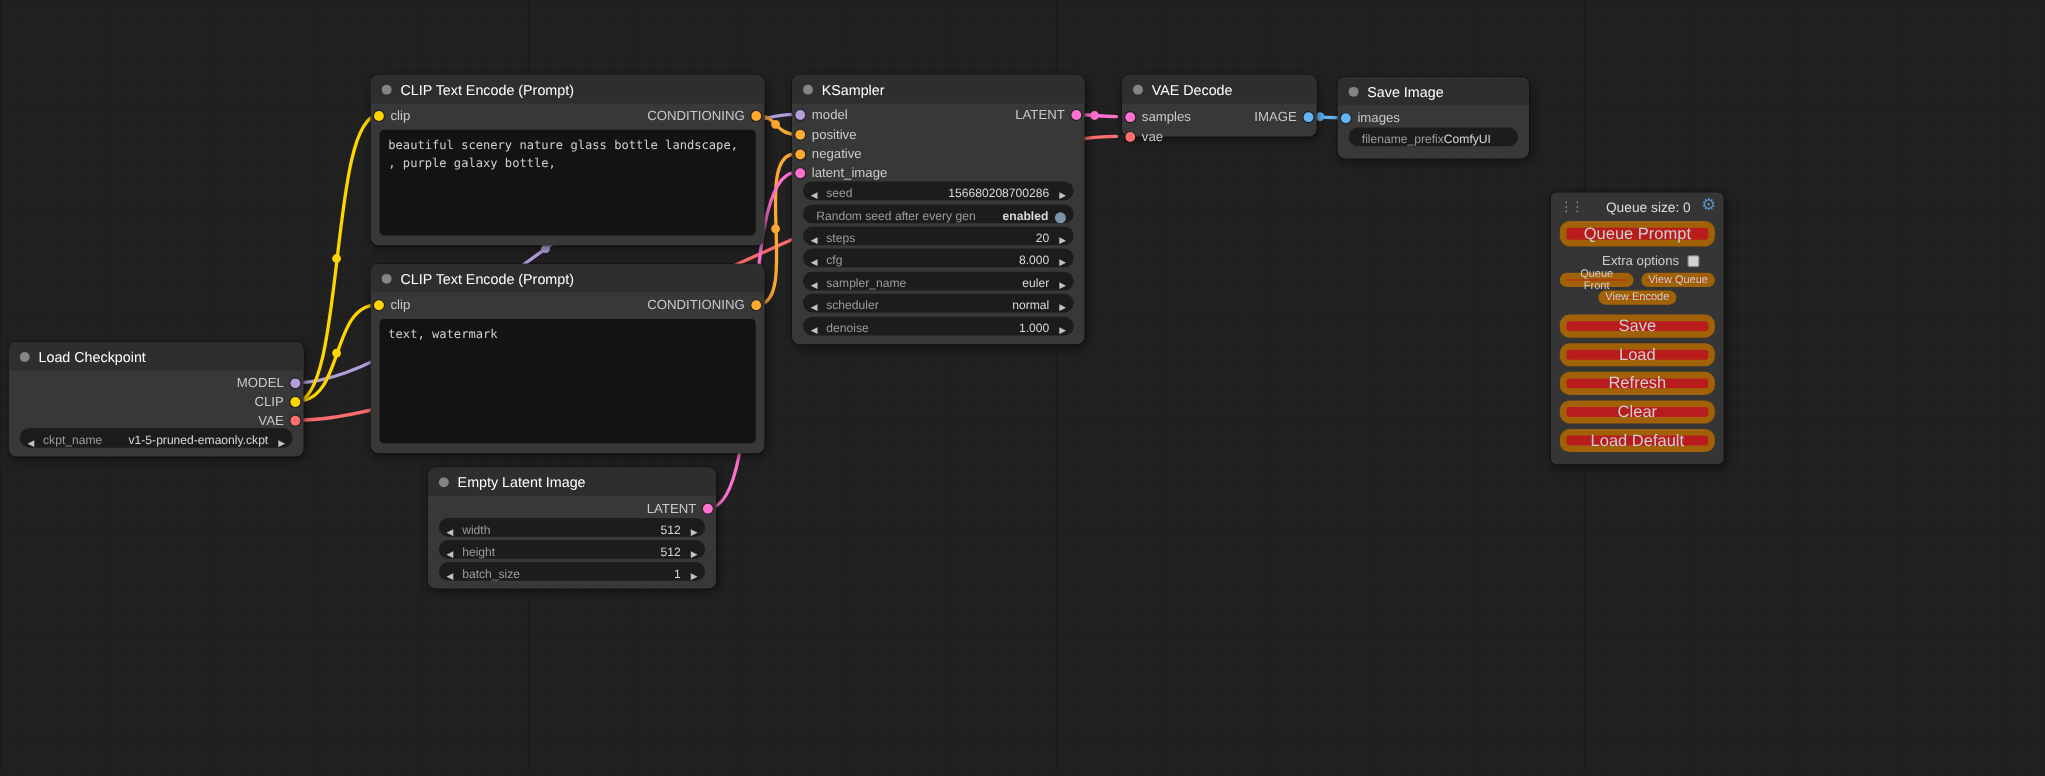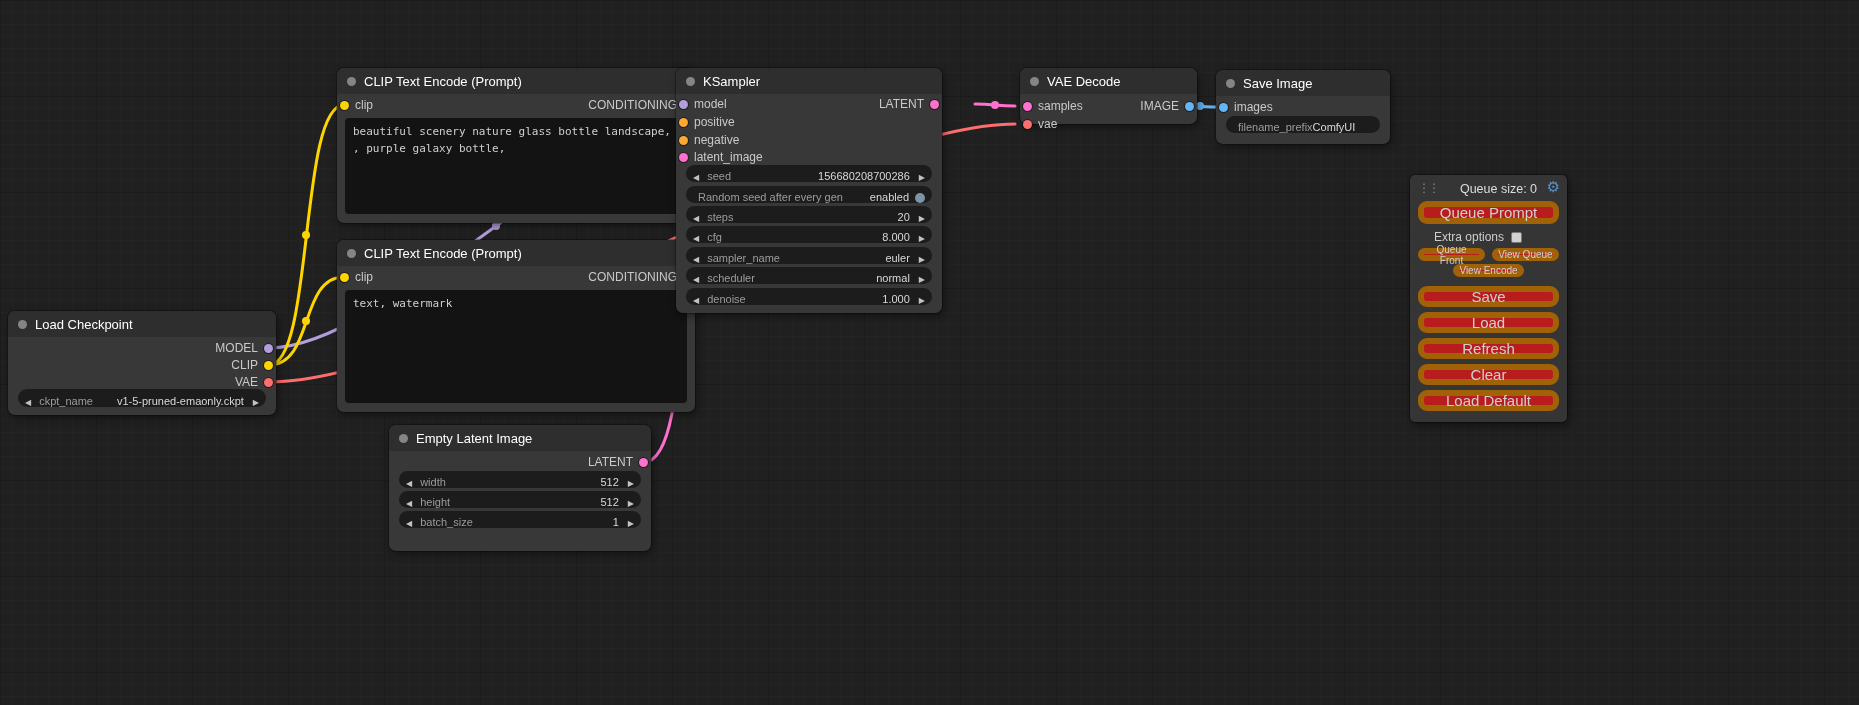--- a/index.html
+++ b/index.html
@@ -38,21 +38,21 @@
   .menu{position:absolute;left:1410px;top:175px;width:157px;height:247px;background:#353535;
     border-radius:5px;z-index:3;box-shadow:2px 3px 10px rgba(0,0,0,.5), 0 0 0 1px rgba(0,0,0,.3);}
   .drag-handle{position:absolute;left:8px;top:6px;color:#8a8a8a;font-size:12px;letter-spacing:-2px;cursor:grab;}
   .queue-size{position:absolute;left:0;right:0;top:7px;text-align:center;color:#dcdcdc;font-size:12.5px;padding-left:20px;}
   .gear{position:absolute;right:7px;top:4px;font-size:15px;line-height:1;cursor:pointer;}
   .btn{position:absolute;background:#b91c1c;border:6px solid #a16207;border-radius:9px;color:#d0d0d0;
     display:flex;align-items:center;justify-content:center;font-family:"Liberation Sans",sans-serif;cursor:pointer;}
   .btn.big{font-size:15px;}
   .btn.small{font-size:10px;border-radius:7px;}
   .extra{position:absolute;top:55px;left:0;right:0;display:flex;align-items:center;
-    gap:7px;color:#cccccc;font-size:12px;padding-left:24px;}
+    justify-content:center;gap:7px;color:#cccccc;font-size:12px;padding-left:24px;}
   .checkbox{width:11px;height:11px;background:#d2d2d2;border:1px solid #7a7a7a;border-radius:2px;cursor:pointer;}
 </style>
 </head>
 <body>
 
 <div class="canvas">
 
   <svg class="wires" width="1859" height="705">
     <path class="wire" d="M269,348 C389,348 603,104 723,104" stroke="#b39ddb"></path>
     <path class="wire" d="M269,365 C314,365 299,105 344,105" stroke="#ffd500"></path>
@@ -124,21 +124,21 @@
       <span class="sdot" style="background: rgb(255, 213, 0);"></span>
       <span class="slabel">clip</span>
     </div>
     <div class="slot out" style="top:29px">
       <span class="slabel">CONDITIONING</span>
       <span class="sdot" style="background: rgb(255, 169, 49);"></span>
     </div>
     <textarea class="textbox" style="left: 8px; top: 50px; width: 342px; height: 113px;" spellcheck="false">text, watermark</textarea>
   </div>
 
-  <div class="node" style="left:389px;top:425px;width:262px;height:126px;">
+  <div class="node" style="left:389px;top:425px;width:262px;height:110px;">
     <div class="titlebar">
       <span class="tdot"></span>
       <span class="ttext">Empty Latent Image</span>
     </div>
     <div class="slot out" style="top:29px">
       <span class="slabel">LATENT</span>
       <span class="sdot" style="background: rgb(255, 112, 207);"></span>
     </div>
     <div class="widget" style="left:10px;right:10px;top:46px;">
       <span class="warr">◀</span>
@@ -153,21 +153,21 @@
       <span class="warr">▶</span>
     </div>
     <div class="widget" style="left:10px;right:10px;top:86px;">
       <span class="warr">◀</span>
       <span class="wlabel">batch_size</span>
       <span class="wvalue">1</span>
       <span class="warr">▶</span>
     </div>
   </div>
 
-  <div class="node" style="left:676px;top:68px;width:266px;height:245px;">
+  <div class="node" style="left:720px;top:68px;width:266px;height:245px;">
     <div class="titlebar">
       <span class="tdot"></span>
       <span class="ttext">KSampler</span>
     </div>
     <div class="slot in" style="top:28px">
       <span class="sdot" style="background: rgb(179, 157, 219);"></span>
       <span class="slabel">model</span>
     </div>
     <div class="slot out" style="top:28px">
       <span class="slabel">LATENT</span>
@@ -186,21 +186,21 @@
       <span class="slabel">latent_image</span>
     </div>
     <div class="widget" style="left:10px;right:10px;top:97px;">
       <span class="warr">◀</span>
       <span class="wlabel">seed</span>
       <span class="wvalue">156680208700286</span>
       <span class="warr">▶</span>
     </div>
     <div class="widget" style="left:10px;right:10px;top:118px;">
       <span class="wlabel noarrow">Random seed after every gen</span>
-      <span class="wvalue" style="margin-right:4px;">enabled</span>
+      <span class="wvalue" style="margin-right:4px;font-weight:bold;">enabled</span>
       <span class="wtoggle"></span>
     </div>
     <div class="widget" style="left:10px;right:10px;top:138px;">
       <span class="warr">◀</span>
       <span class="wlabel">steps</span>
       <span class="wvalue">20</span>
       <span class="warr">▶</span>
     </div>
     <div class="widget" style="left:10px;right:10px;top:158px;">
       <span class="warr">◀</span>

